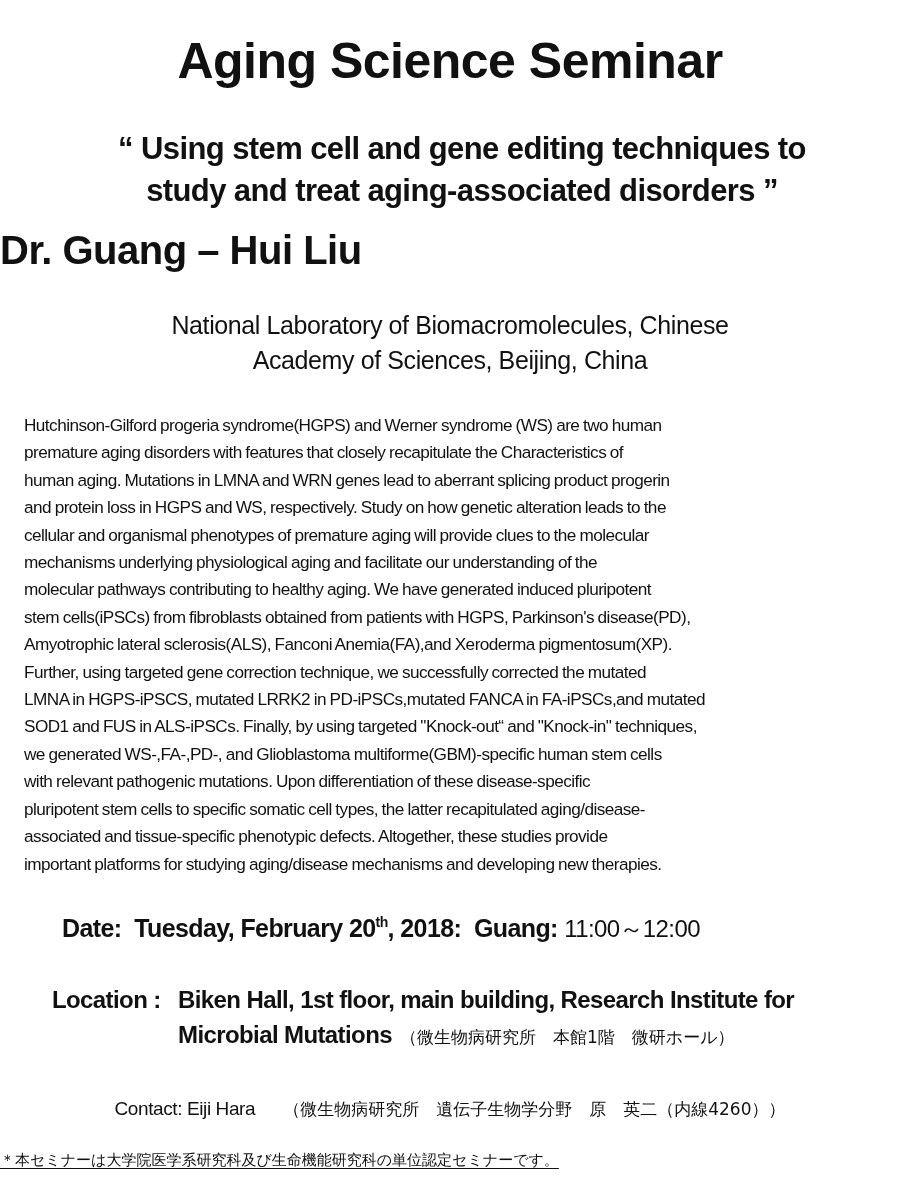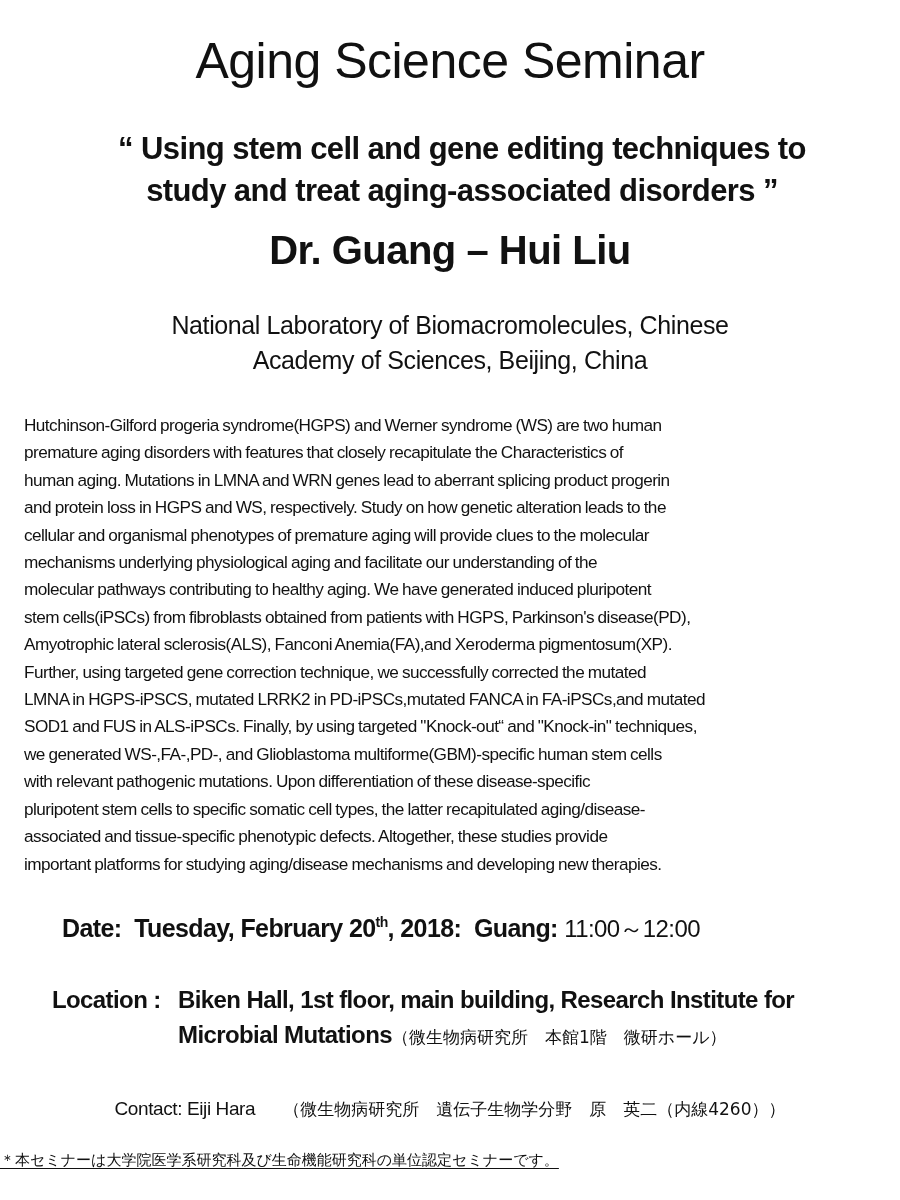--- a/index.html
+++ b/index.html
@@ -13,21 +13,21 @@
       position: relative;
       overflow: hidden;
       color: #111111;
       font-family: "Liberation Sans", "DejaVu Sans", sans-serif;
     }
     .title {
       position: absolute;
       left: 0; width: 900px;
       top: 30px;
       text-align: center;
-      font-weight: normal;
+      font-weight: bold;
       font-size: 50px;
       line-height: 62px;
       letter-spacing: -0.5px;
       margin: 0;
     }
     .talk-title {
       position: absolute;
       left: 0; width: 900px;
       top: 116px;
       text-align: center;
@@ -35,21 +35,20 @@
       font-size: 31px;
       line-height: 42px;
       letter-spacing: -0.6px;
       margin: 12px;
     }
     .talk-title span { display: block; }
     .speaker {
       position: absolute;
       left: 0; width: 900px;
       top: 222px;
-      text-align: center;
       font-weight: bold;
       font-size: 40px;
       line-height: 56px;
       letter-spacing: -0.5px;
       margin: 0;
     }
     .affiliation {
       position: absolute;
       left: 0; width: 900px;
       top: 308px;
@@ -106,20 +105,21 @@
       width: 126px;
     }
     .location .indent {
       display: inline-block;
       width: 126px;
     }
     .location .jp {
       font-weight: normal;
       font-size: 17px;
       letter-spacing: 0;
+      margin-left: 8px;
       font-family: "DejaVu Sans", sans-serif;
     }
     .contact {
       position: absolute;
       left: 0; width: 900px;
       top: 1094px;
       text-align: center;
       font-size: 19px;
       line-height: 30px;
       letter-spacing: -0.4px;

